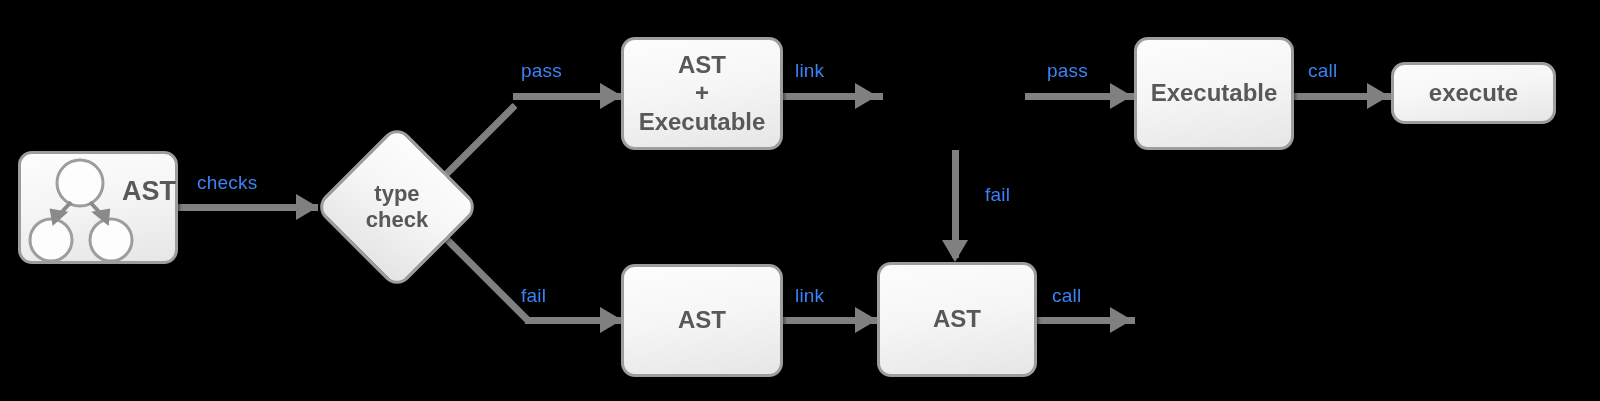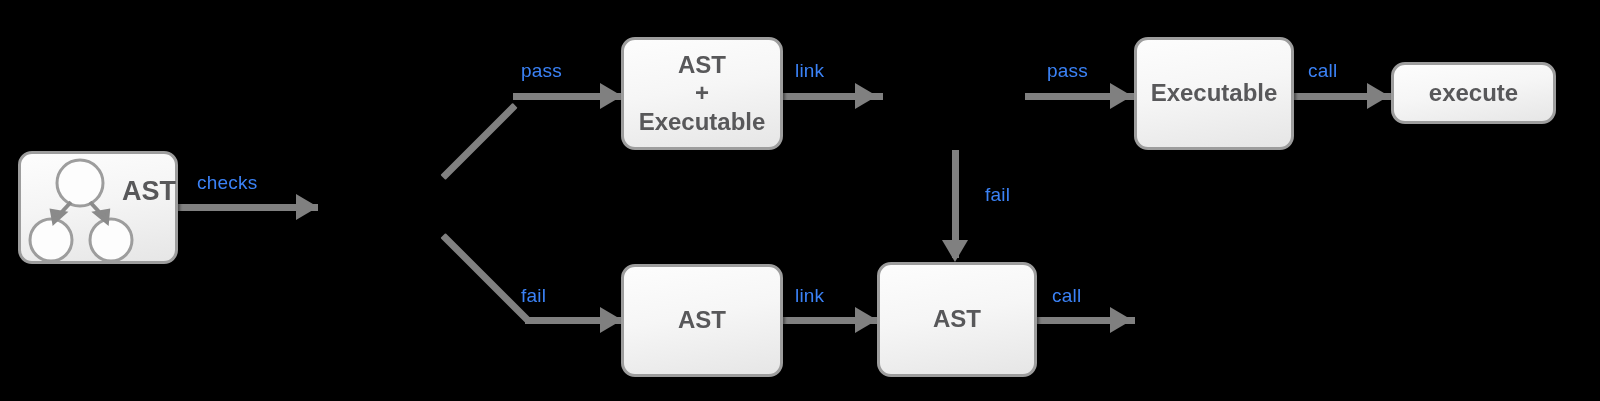--- a/index.html
+++ b/index.html
@@ -105,20 +105,25 @@
       <g stroke="#8a8a8a" stroke-width="4" fill="#8a8a8a">
         <line x1="50" y1="48" x2="38" y2="61"></line>
         <polygon points="33,68 43,59 31,57"></polygon>
         <line x1="69" y1="48" x2="81" y2="61"></line>
         <polygon points="86,68 87,57 75,59"></polygon>
       </g>
     </svg>
     <span class="astword" style="left:101px;top:22px;">AST</span>
   </div>
 
+  <div class="diamond" style="left:338px;top:148px;width:118px;height:118px;">
+    <div class="shape"></div>
+    <div class="dlbl" style="font-size:22px;">type
+check</div>
+  </div>
 
   <div class="node" style="left:621px;top:37px;width:162px;height:113px;font-size:24px;">
     <span class="lbl">AST
 +
 Executable</span>
   </div>
 
 
   <div class="node" style="left:1134px;top:37px;width:160px;height:113px;font-size:24px;">
     <span class="lbl">Executable</span>

